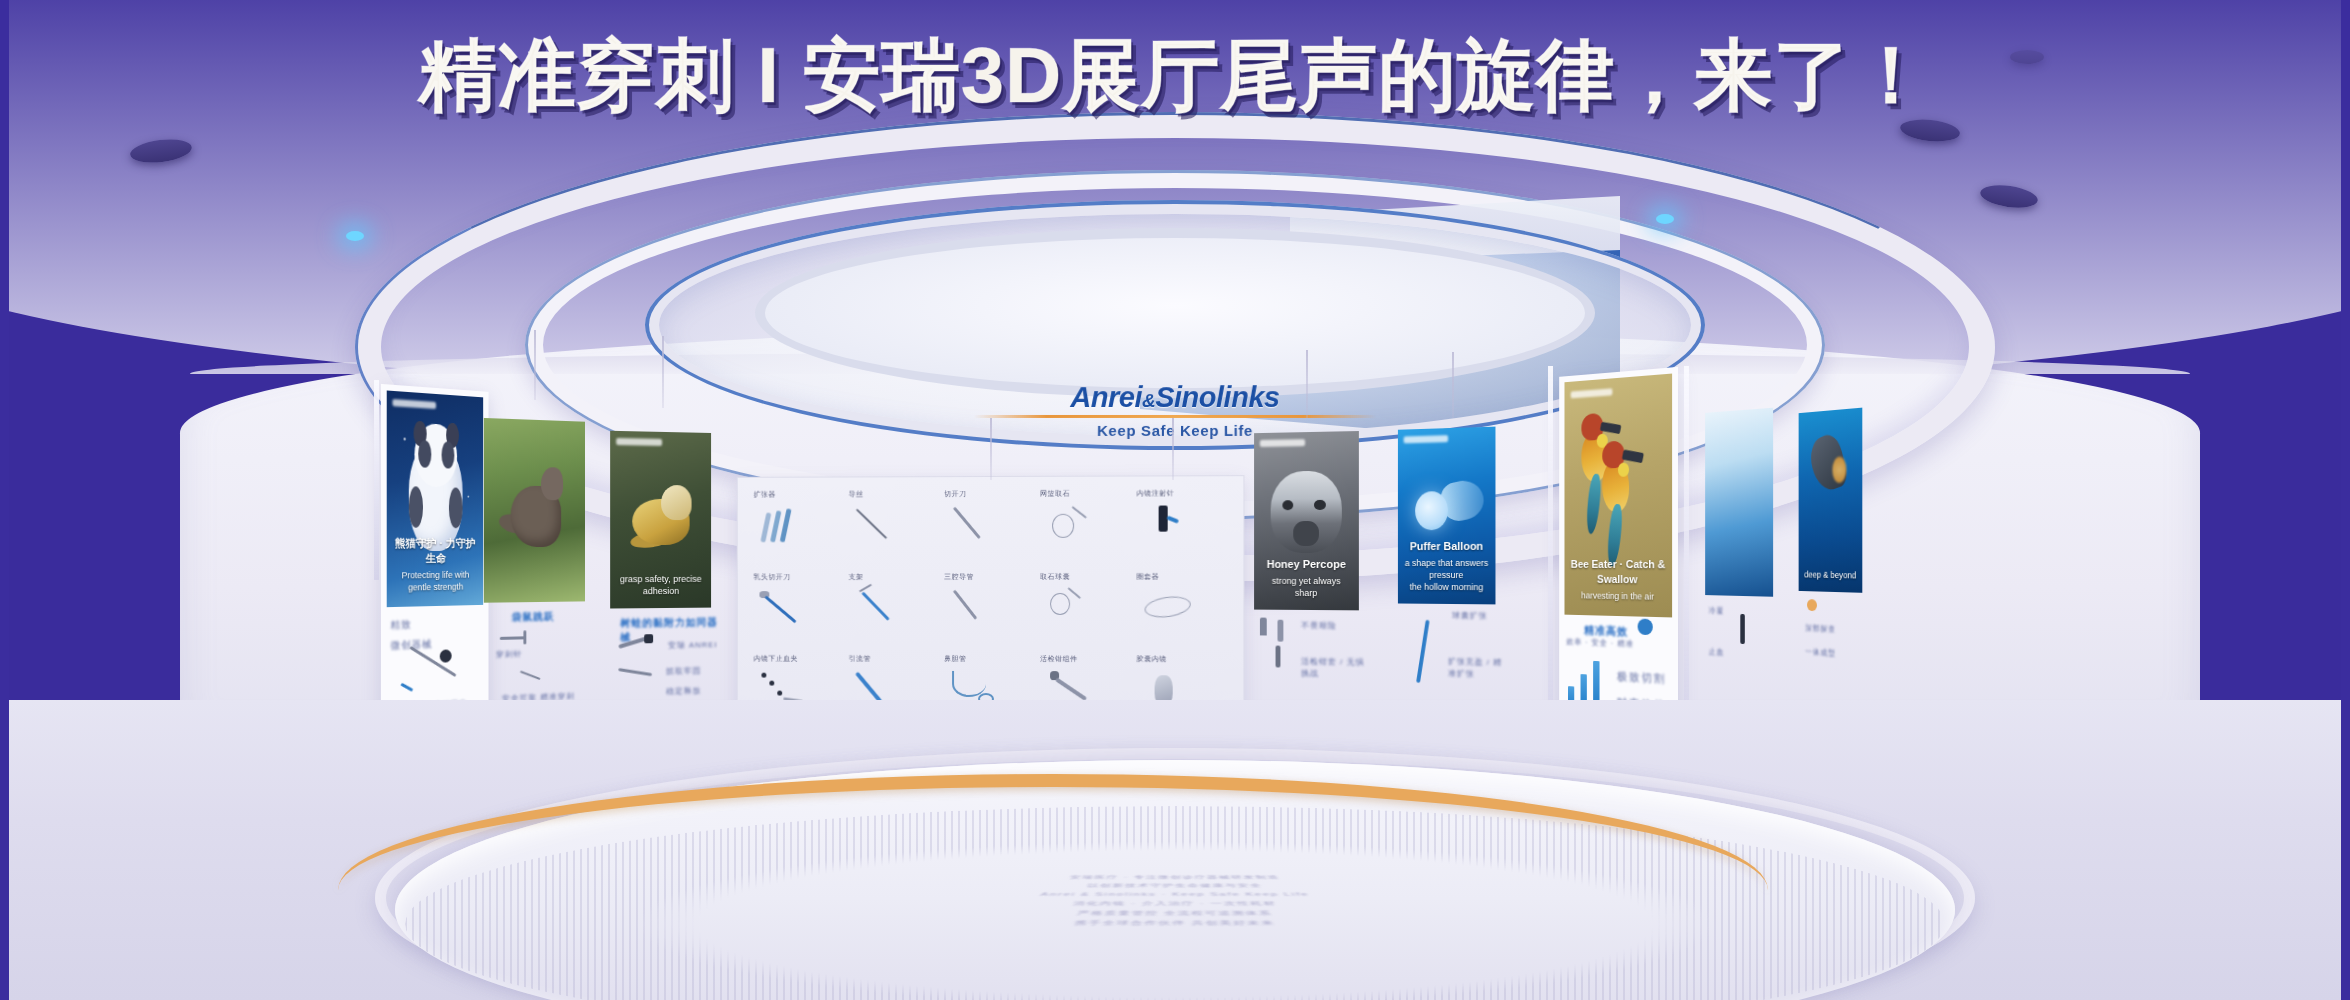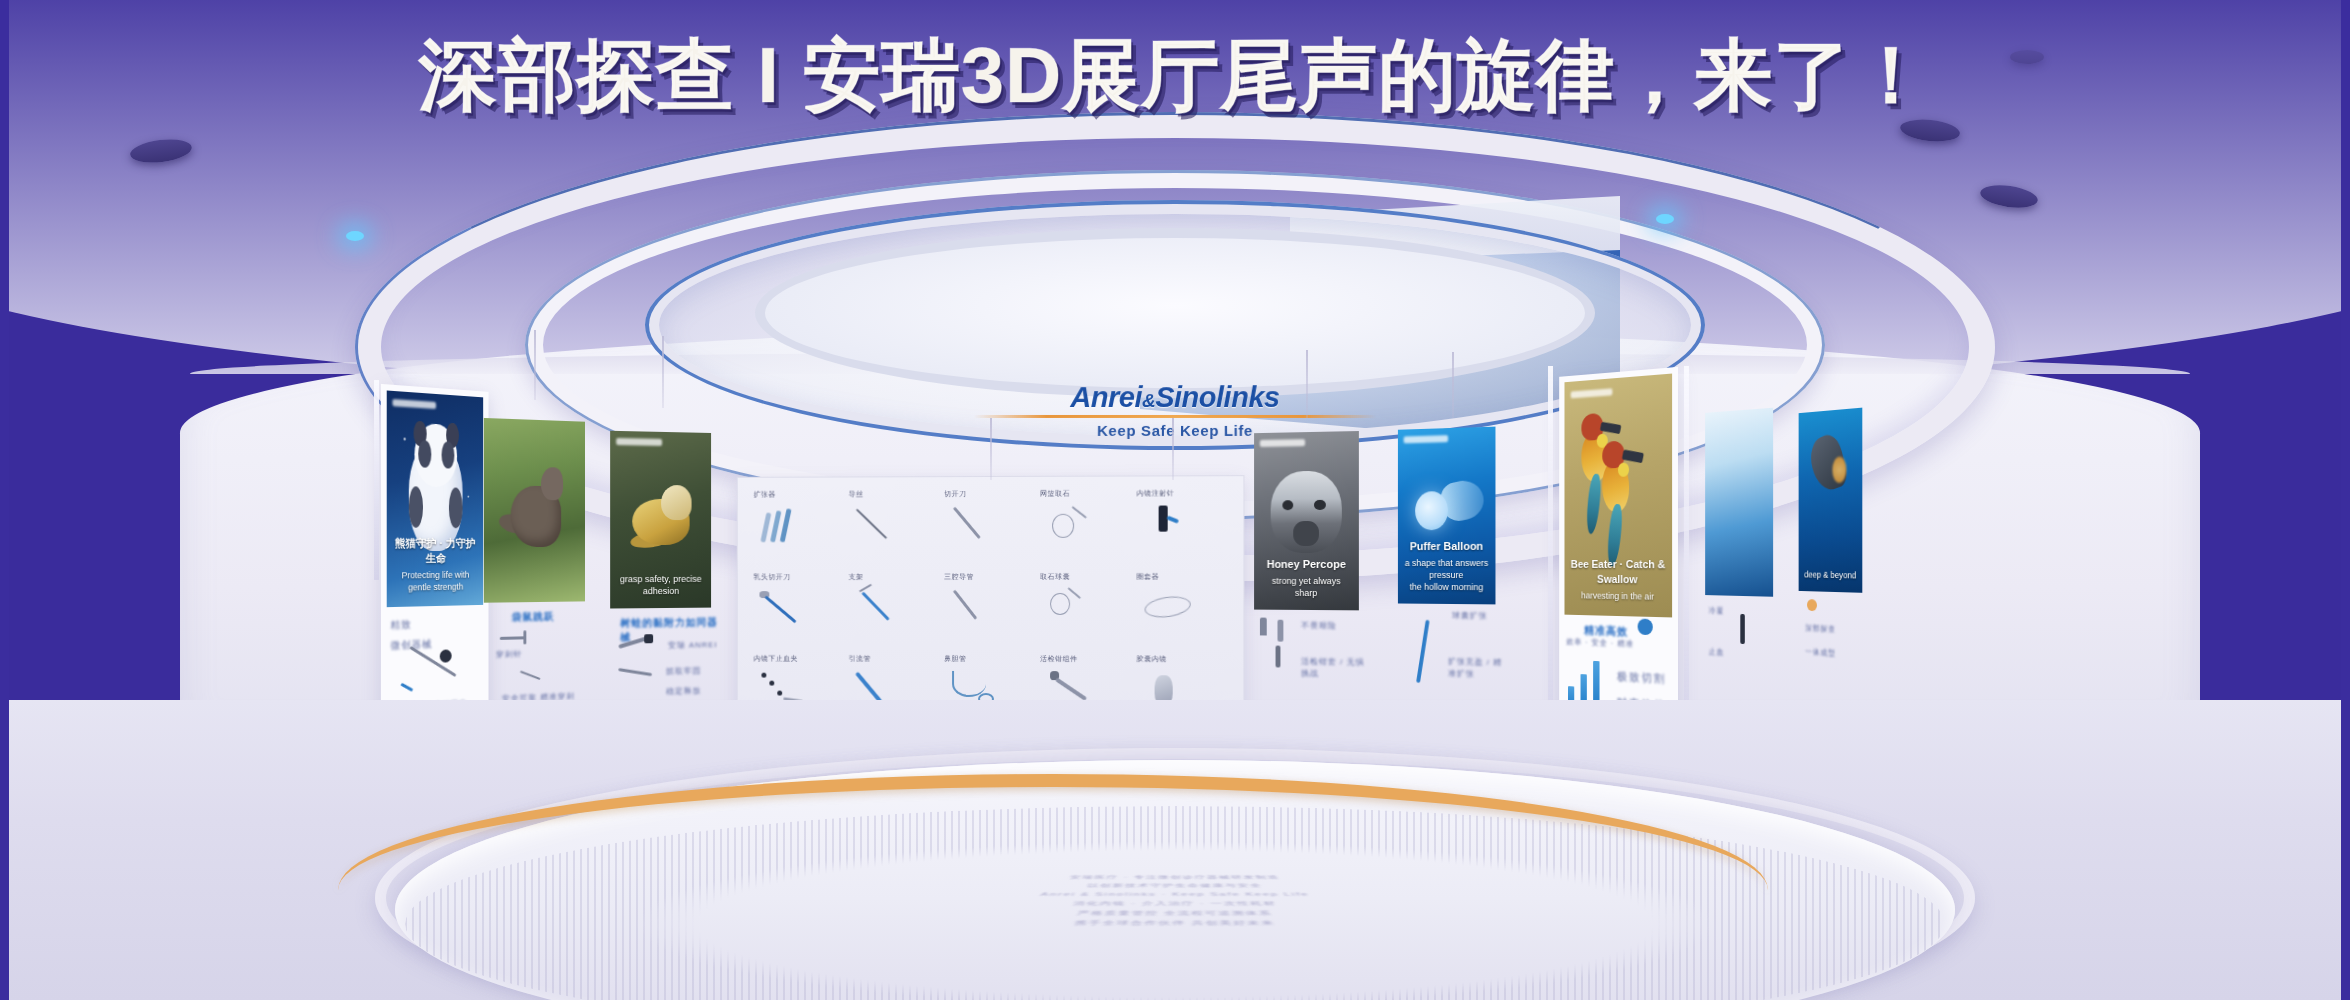--- a/index.html
+++ b/index.html
@@ -591,17 +591,17 @@
       <div>Anrei &amp; Sinolinks · Keep Safe Keep Life</div>
       <div>消化内镜 · 介入治疗 · 一次性耗材</div>
       <div>严格质量管控 全流程可追溯体系</div>
       <div>携手全球合作伙伴 共创美好未来</div>
     </div>
   </div>
 
   <div class="bg-vign-l"></div>
   <div class="bg-vign-r"></div>
 
-  <div class="title">深部探查 I 安瑞3D展厅尾声的旋律，来了！</div>
+  <div class="title">精准穿刺 I 安瑞3D展厅尾声的旋律，来了！</div>
 
   <div class="edge l"></div>
   <div class="edge r"></div>
 </div>
 
 </body></html>

